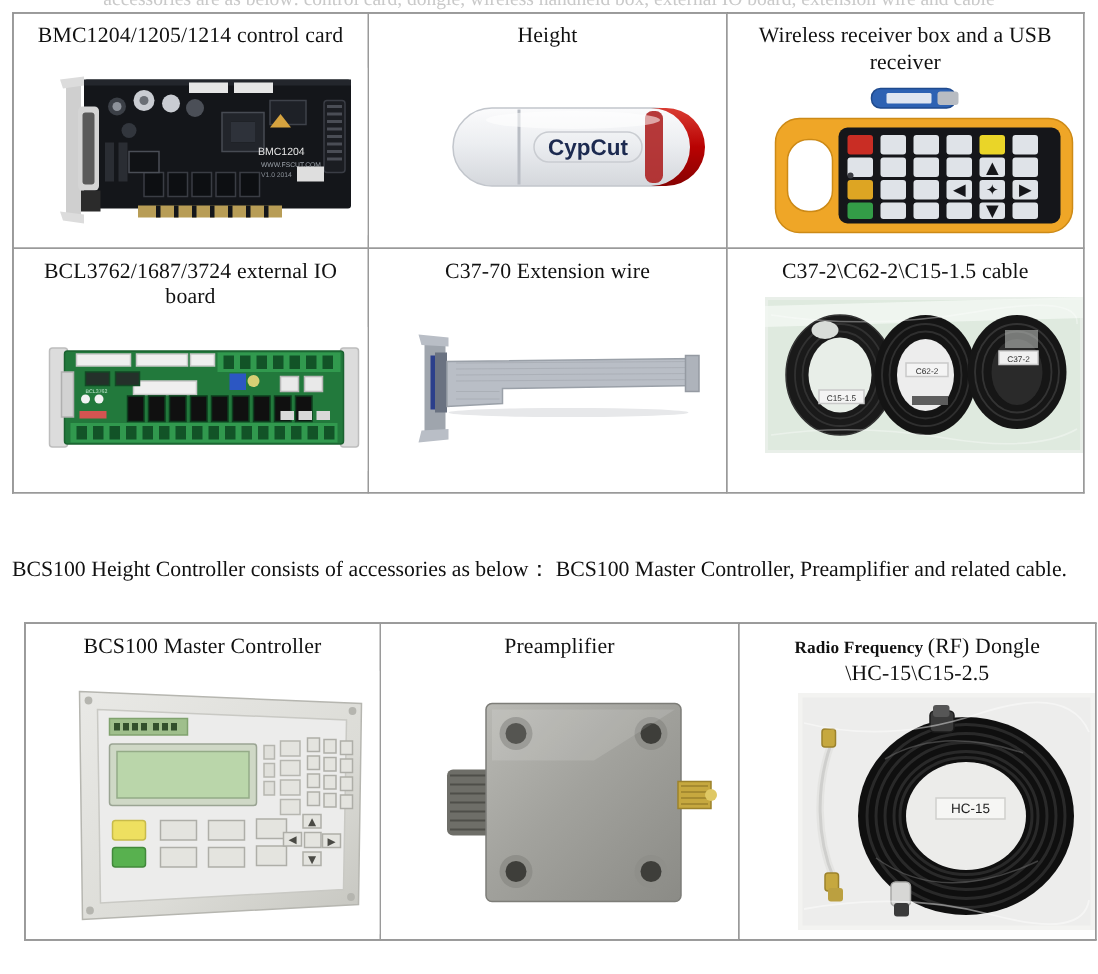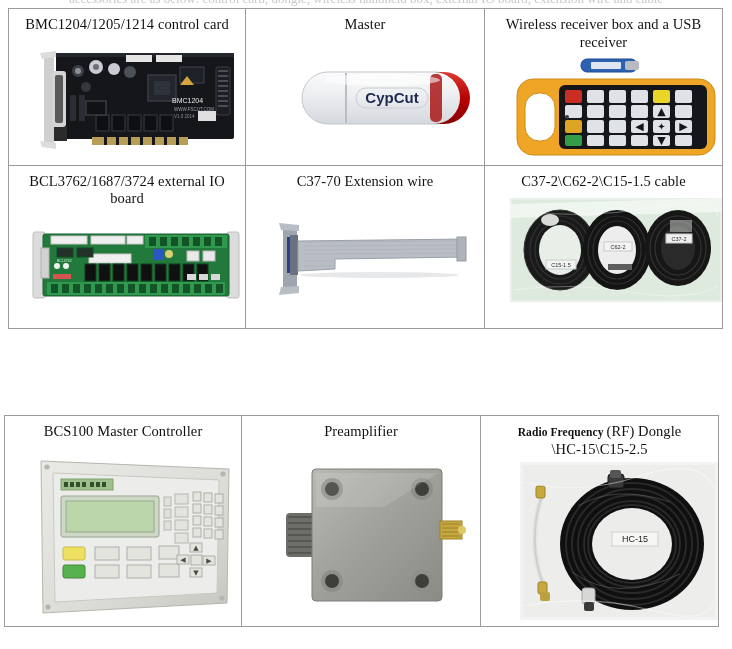--- a/index.html
+++ b/index.html
@@ -174,21 +174,21 @@
                   <rect x="40" y="50" width="6" height="26"></rect>
                     <rect x="49" y="50" width="6" height="26"></rect>
                 </g>
               </svg>
             </div>
           </div>
         </td>
 
         <td>
           <div class="cell-inner">
-            <div class="cell-title">Master</div>
+            <div class="cell-title">Height</div>
             <div class="cell-media" style="height:128px;">
               <svg class="art photo" width="200" height="110" viewBox="0 0 200 110">
                 <rect width="200" height="110" fill="#fff"></rect>
                 <defs>
                   <linearGradient id="dg" x1="0" y1="0" x2="0" y2="1">
                     <stop offset="0" stop-color="#fbfbfc"></stop>
                     <stop offset="0.45" stop-color="#eceef1"></stop>
                     <stop offset="1" stop-color="#d4d7dc"></stop>
                   </linearGradient>
                   <linearGradient id="dgr" x1="0" y1="0" x2="0" y2="1">
@@ -445,22 +445,23 @@
                   <path d="M4 12 Q70 22 140 10 T208 18"></path>
                 </g>
               </svg>
             </div>
           </div>
         </td>
       </tr>
     </tbody>
   </table>
 
-
-  <table class="acc-table" style="left:4px; top:415px; width:714px;">
+  <div class="para" style="left:8px; top:370px;">BCS100 Height Controller consists of accessories as below： BCS100 Master Controller, Preamplifier and related cable.</div>
+
+  <table class="acc-table" style="left:16px; top:415px; width:714px;">
     <colgroup>
       <col style="width:237px">
         <col style="width:239px">
         <col style="width:238px">
     </colgroup>
     <tbody>
       <tr>
         <td>
           <div class="cell-inner">
             <div class="cell-title">BCS100 Master Controller</div>

